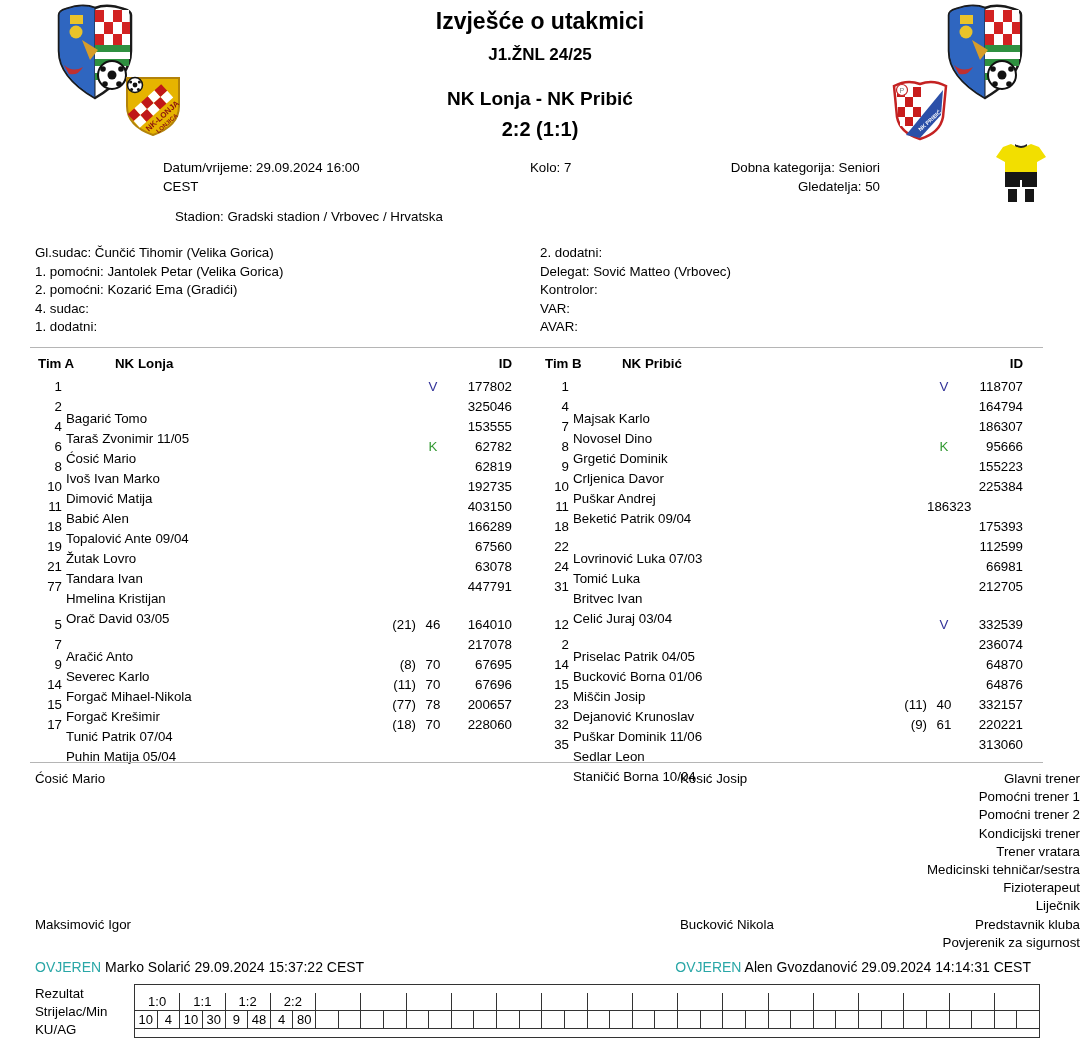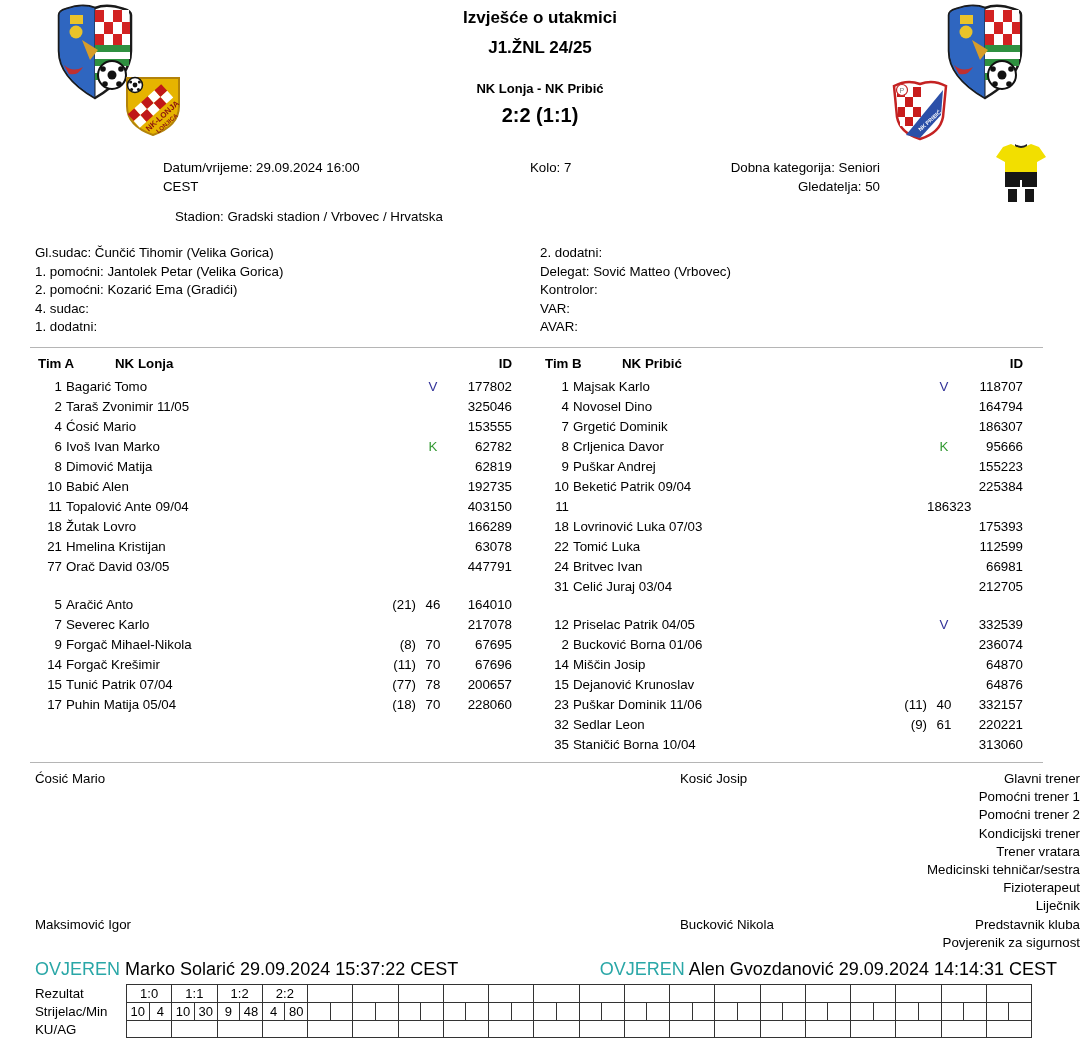--- a/index.html
+++ b/index.html
@@ -2,23 +2,23 @@
 <html><head>
 <meta charset="utf-8">
 <style>
   html,body{margin:0;padding:0;background:#fff;}
   .page{position:relative;width:1080px;height:1050px;background:#fff;overflow:hidden;
         font-family:"Liberation Sans",sans-serif;color:#000;
         --c-gk:#333399;--c-cap:#339933;--c-ver:#2aa7a7;}
   .abs{position:absolute;}
   
   .titles{position:absolute;top:8px;left:0;right:0;text-align:center;}
-  .titles .t1{font-size:17px;font-weight:bold;margin:0;}
+  .titles .t1{font-size:23px;font-weight:bold;margin:0;}
   .titles .t2{font-size:17px;font-weight:bold;margin:10px 0 0 0;}
-  .titles .t3{font-size:13px;font-weight:bold;margin:23px 0 0 0;}
+  .titles .t3{font-size:19px;font-weight:bold;margin:23px 0 0 0;}
   .titles .t4{font-size:20px;font-weight:bold;margin:8px 0 0 0;}
   
   .meta{font-size:13.3px;line-height:18.5px;}
   .meta-datum{left:163px;top:159px;}
   .meta-datum .dt{width:228px;margin:0;}
   .meta-datum .st{margin:12px;white-space:nowrap;}
   .meta-kolo{left:530px;top:159px;}
   .meta-right{right:200px;top:159px;text-align:right;}
   
   .officials{font-size:13.3px;line-height:18.6px;}
@@ -29,42 +29,42 @@
   .roster{position:absolute;top:356px;font-size:13.3px;}
   .roster-a{left:30px;width:482px;}
   .roster-b{left:537px;width:486px;}
   .roster-head{position:relative;height:21px;font-weight:bold;line-height:16px;}
   .rh-label{position:absolute;left:8px;}
   .rh-name{position:absolute;left:85px;}
   .rh-id{position:absolute;right:0;}
   .prow{display:grid;grid-template-columns:32px 1fr 52px 34px 62px;height:20px;line-height:20px;}
   .pc{white-space:nowrap;}
   .pc.num{text-align:right;}
-  .pc.name{padding-left:4px;}
+  .pc.name{padding-left:4px;margin-top:32px;}
   .pc.swap{text-align:right;}
   .pc.mark{text-align:center;}
   .pc.pid{text-align:right;}
   .pc.mark.gk{color:var(--c-gk);}
   .pc.mark.cap{color:var(--c-cap);}
   .roster-block.subs{margin-top:18px;}
   
   .staff{position:absolute;left:0;right:0;top:770px;font-size:13.3px;}
   .staff-row{position:relative;height:18.2px;line-height:18.2px;}
   .s-left{position:absolute;left:35px;white-space:nowrap;}
   .s-role{position:absolute;left:0;right:0;text-align:right;white-space:nowrap;}
   .s-right{position:absolute;left:680px;white-space:nowrap;}
   
-  .sig{position:absolute;top:959px;font-size:18px;white-space:nowrap;}
+  .sig{position:absolute;top:959px;font-size:14px;white-space:nowrap;}
   .sig-left{left:35px;}
-  .sig-right{right:23px;text-align:right;margin-left:16px;}
+  .sig-right{right:49px;text-align:right;margin-left:16px;}
   .ver{color:var(--c-ver);}
   
   .rlabels{position:absolute;left:35px;top:985px;font-size:13.3px;line-height:18px;}
-  .rtable{position:absolute;left:126px;top:984px;width:906px;height:54px;
-          display:flex;border:1px solid #333;box-sizing:border-box;font-size:13px;}
+  .rtable{position:absolute;left:134px;top:984px;width:906px;height:54px;
+          display:flex;border:1px solid #333;box-sizing:border-box;font-size:13px;align-items:center;}
   .rcol{flex:1;border-right:1px solid #333;box-sizing:border-box;display:flex;flex-direction:column;}
   .rcol:last-child{border-right:none;}
   .rc-top{height:17px;line-height:17px;text-align:center;border-bottom:1px solid #333;}
   .rc-mid{height:17px;display:flex;border-bottom:1px solid #333;}
   .rc-half{flex:1;text-align:center;line-height:17px;}
   .rc-half.h2{border-left:1px solid #333;}
   .rc-bot{flex:1;}
 </style>
 </head>
 <body>
@@ -289,20 +289,27 @@
           <span class="pc pid">403150</span>
         </div>
         <div class="prow">
           <span class="pc num">18</span>
           <span class="pc name">Žutak Lovro</span>
           <span class="pc swap"></span>
           <span class="pc mark"></span>
           <span class="pc pid">166289</span>
         </div>
         <div class="prow">
+          <span class="pc num">19</span>
+          <span class="pc name">Tandara Ivan</span>
+          <span class="pc swap"></span>
+          <span class="pc mark"></span>
+          <span class="pc pid">67560</span>
+        </div>
+        <div class="prow">
           <span class="pc num">21</span>
           <span class="pc name">Hmelina Kristijan</span>
           <span class="pc swap"></span>
           <span class="pc mark"></span>
           <span class="pc pid">63078</span>
         </div>
         <div class="prow">
           <span class="pc num">77</span>
           <span class="pc name">Orač David 03/05</span>
           <span class="pc swap"></span>

